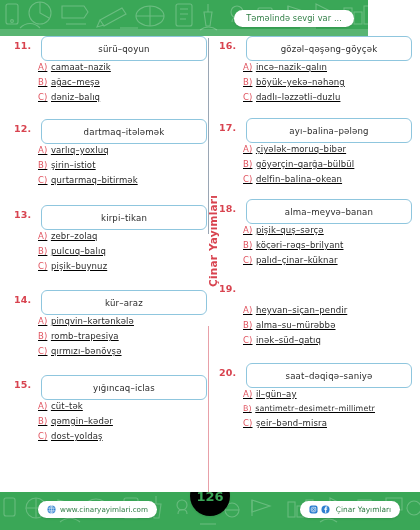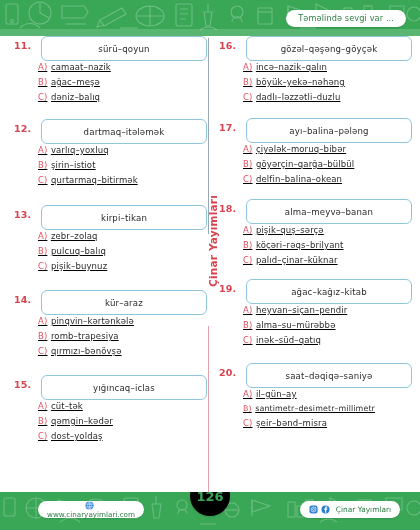--- a/index.html
+++ b/index.html
@@ -11,21 +11,21 @@
   }
   .page {
     position: relative;
     width: 420px; height: 530px;
     background: #ffffff;
   }
 
   
   .banner {
     position: absolute; left: 0; top: 0;
-    width: 420px; height: 36px;
+    width: 368px; height: 36px;
     background: #3aa757;
     overflow: hidden;
   }
   .banner-doodles { position:absolute; left:0; top:0; width:420px; height:36px; opacity:.45; }
   .banner-tag {
     position: absolute; right: 14px; top: 10px;
     background: #ffffff;
     border-radius: 11px;
     padding: 3px 12px 4px 12px;
     font-size: 8.2px;
@@ -123,21 +123,21 @@
     background: #ffffff;
     border-radius: 10px;
     height: 17px;
     display: flex; align-items: center;
     padding: 0 9px;
     font-size: 7.2px;
     color: #2c7a42;
     white-space: nowrap;
     box-shadow: 0 1px 2px rgba(0,0,0,.10);
   }
-  .pill-web  { left: 38px; flex-direction: column; }
+  .pill-web  { left: 38px; }
   .pill-soc  { right: 20px; }
   .globe-icon {
     width: 9px; height: 9px; margin-right: 4px; flex: 0 0 auto;
     display:inline-block;
   }
   .soc-icon { width: 9px; height: 9px; margin-right: 3px; flex:0 0 auto; }
   .soc-label { margin-left: 3px; color:#2c7a42; font-size: 7.4px; }
 
   .pagebadge {
     position: absolute; left: 50%; top: -16px;
@@ -362,21 +362,20 @@
             </div>
             <div class="opt">
               <span class="opt-letter">C)</span>
               <span>palıd–çinar–küknar</span>
             </div>
           </div>
         </div>
         <div class="qblock" style="margin-bottom: 18px;">
           <div class="qhead">
             <span class="qnum">19.</span>
-            <div class="qbox">ağac–kağız–kitab</div>
           </div>
           <div class="opts">
             <div class="opt">
               <span class="opt-letter">A)</span>
               <span>heyvan–siçan–pendir</span>
             </div>
             <div class="opt">
               <span class="opt-letter">B)</span>
               <span>alma–su–mürəbbə</span>
             </div>

